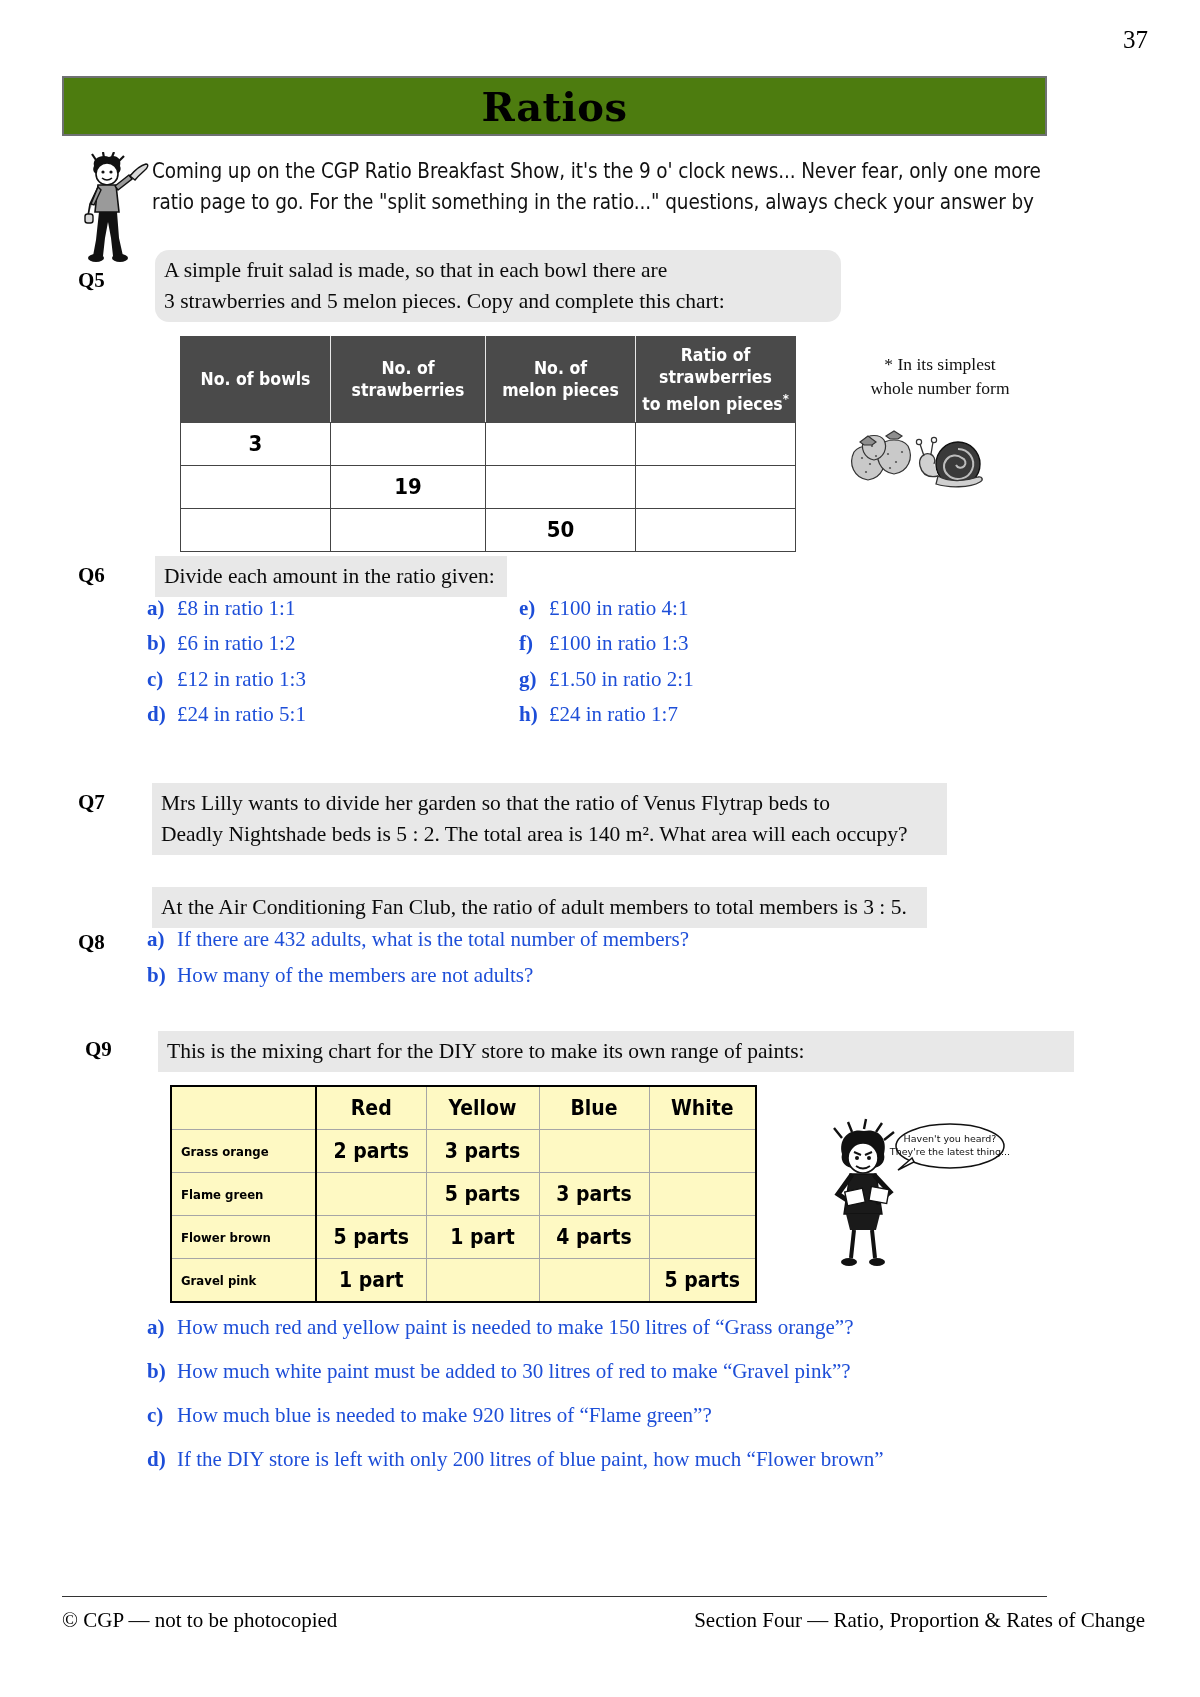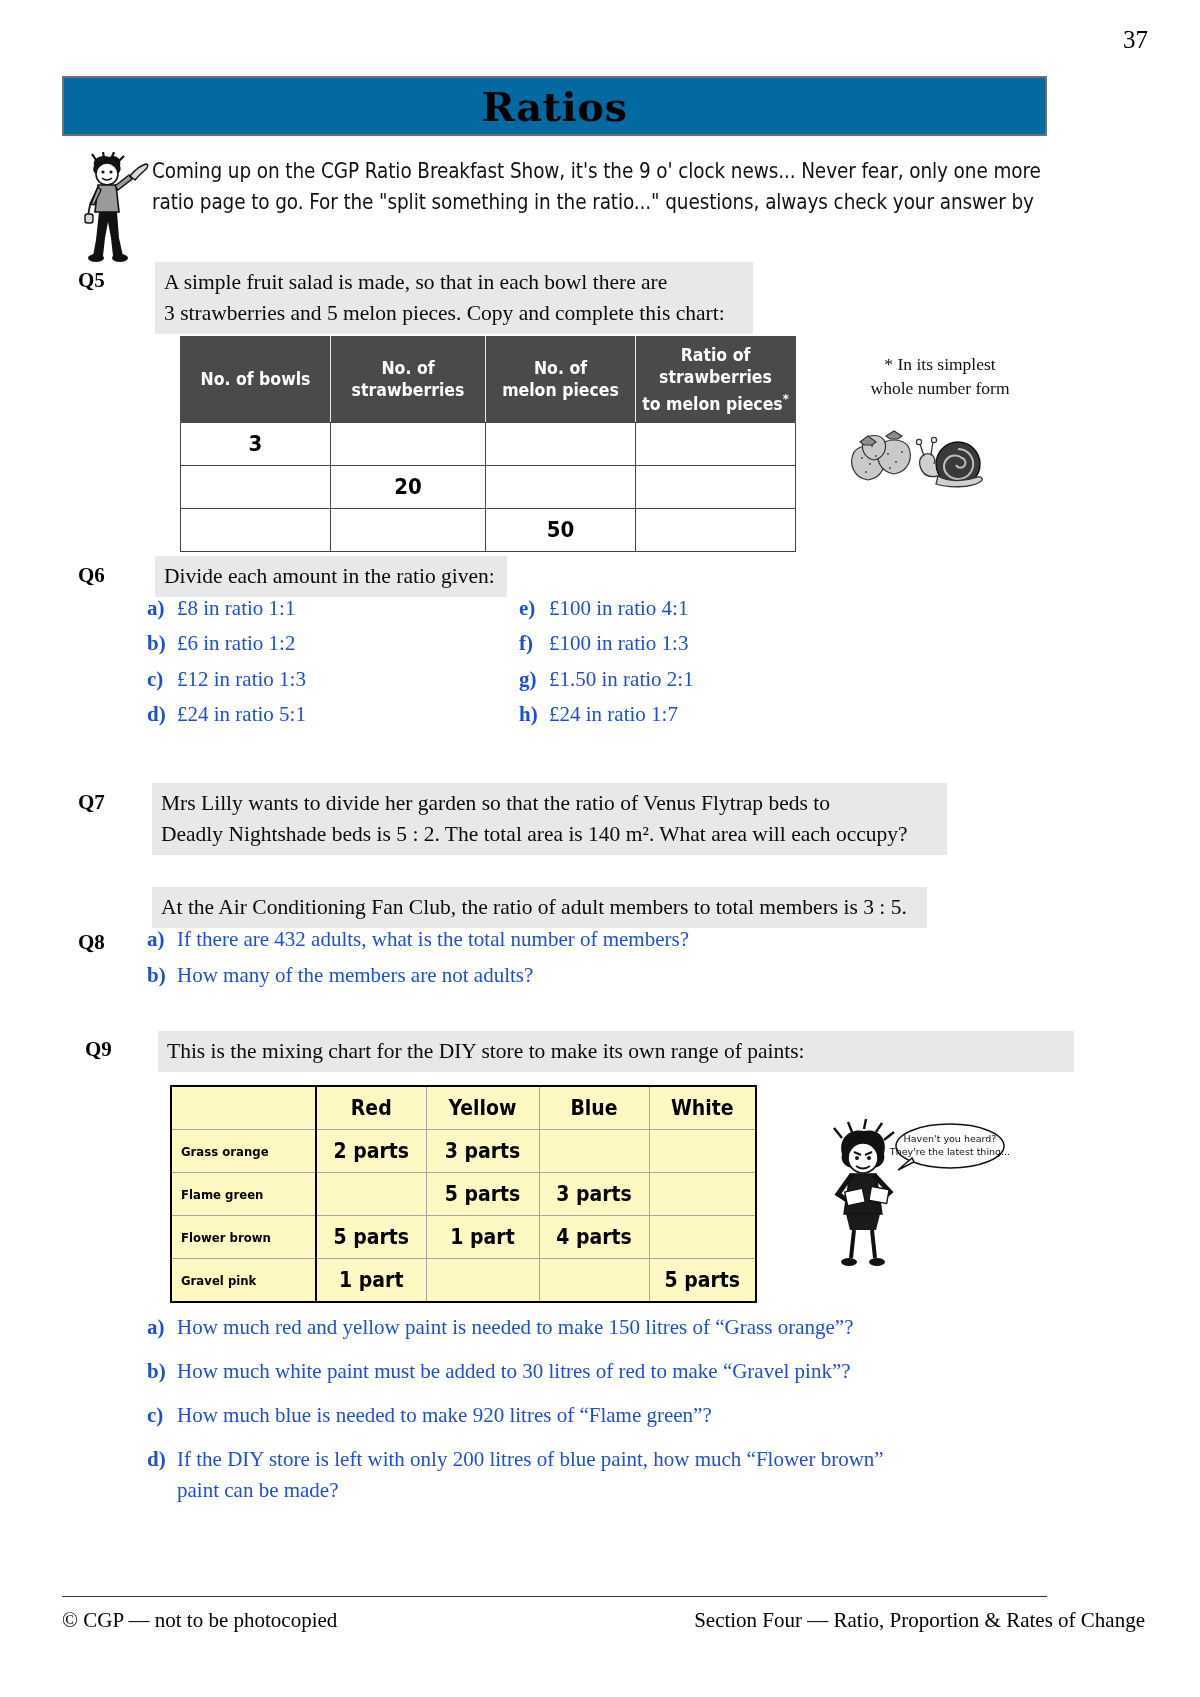--- a/index.html
+++ b/index.html
@@ -31,21 +31,21 @@
     color: #000;
   }
 
   
   .title-banner {
     position: absolute;
     left: 62px;
     top: 76px;
     width: 985px;
     height: 60px;
-    background: #0369a1;
+    background: #4d7c0f;
     border: 2px solid #6f7173;
     box-sizing: border-box;
     display: flex;
     align-items: center;
     justify-content: center;
   }
   .title-banner .title-text {
     font-family: "DejaVu Serif", serif;
     font-weight: bold;
     font-size: 40px;
@@ -268,21 +268,21 @@
         <ellipse cx="48" cy="106" rx="8" ry="4" fill="#111"></ellipse>
       </svg>
     </div>
     <div class="intro-text">
       <div>Coming up on the CGP Ratio Breakfast Show, it's the 9 o' clock news...  Never fear, only one more</div>
       <div>ratio page to go.  For the "split something in the ratio..." questions, always check your answer by</div>
     </div>
   </div>
 
   <div class="qnum" style="left:78px; top:268px;">Q5</div>
-  <div class="qbox" style="left:155px; top:262px; width:598px;">
+  <div class="qbox" style="left:155px; top:250px; width:686px;border-radius:14px;">
     <div>A simple fruit salad is made, so that in each bowl there are</div>
     <div>3 strawberries and 5 melon pieces.  Copy and complete this chart:</div>
   </div>
 
   <table class="q5-table">
     <colgroup>
       <col style="width:150px">
         <col style="width:155px">
         <col style="width:150px">
         <col style="width:160px">
@@ -308,21 +308,21 @@
     </thead>
     <tbody>
       <tr>
         <td>3</td>
         <td></td>
         <td></td>
         <td></td>
       </tr>
       <tr>
         <td></td>
-        <td>20</td>
+        <td>19</td>
         <td></td>
         <td></td>
       </tr>
       <tr>
         <td></td>
         <td></td>
         <td>50</td>
         <td></td>
       </tr>
     </tbody>
@@ -501,20 +501,19 @@
     <span class="letter">a)</span><span class="stext">How much red and yellow paint is needed to make 150 litres of “Grass orange”?</span>
   </div>
   <div class="subitem" style="left:147px; top:1359px;">
     <span class="letter">b)</span><span class="stext">How much white paint must be added to 30 litres of red to make “Gravel pink”?</span>
   </div>
   <div class="subitem" style="left:147px; top:1403px;">
     <span class="letter">c)</span><span class="stext">How much blue is needed to make 920 litres of “Flame green”?</span>
   </div>
   <div class="subitem" style="left:147px; top:1447px; white-space:normal; width:880px;">
     <span class="letter">d)</span><span class="stext">If the DIY store is left with only 200 litres of blue paint, how much “Flower brown”</span>
-    <div style="margin-left:30px; margin-top:6px;">paint can be made?</div>
   </div>
 
   <div class="footer-rule"></div>
   <div class="footer-left">© CGP — not to be photocopied</div>
   <div class="footer-right">Section Four — Ratio, Proportion &amp; Rates of Change</div>
 
 </div>
 
 </body></html>

